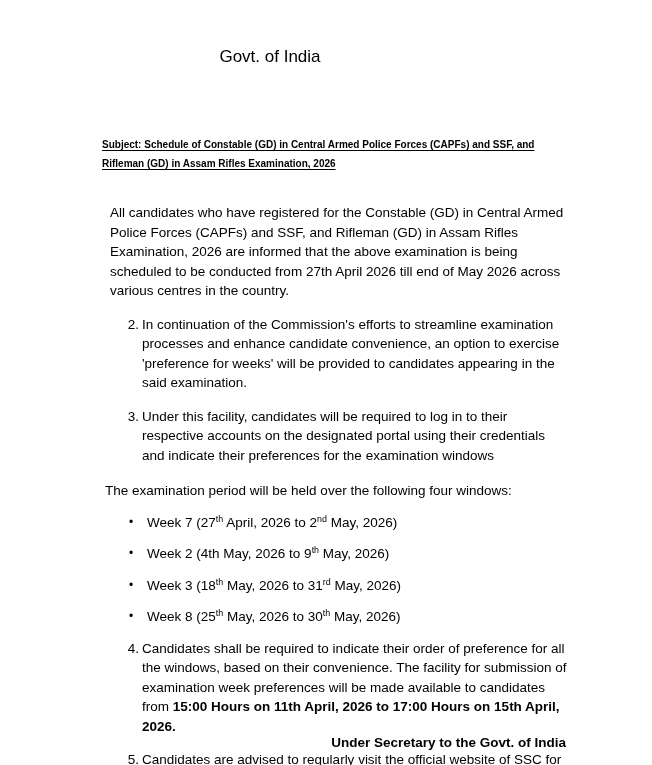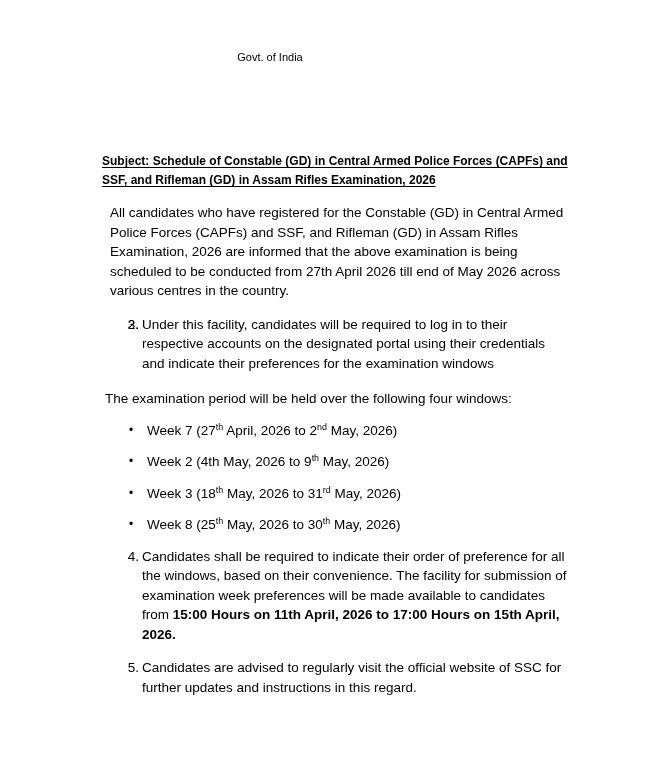--- a/index.html
+++ b/index.html
@@ -24,43 +24,43 @@
     overflow: hidden;
   }
 
   
   .letterhead {
     position: absolute;
     left: 0;
     top: 47px;
     width: 540px;
     text-align: center;
-    font-size: 11px;
+    font-size: 17px;
     line-height: 20px;
   }
   .letterhead .line {
     display: block;
   }
 
   .dated {
     position: absolute;
     right: 86px;
     top: 100px;
     font-size: 13.5px;
     line-height: 20px;
     white-space: nowrap;
   }
 
   
   .subject {
     position: absolute;
     left: 102px;
-    top: 152px;
+    top: 135px;
     width: 466px;
-    font-size: 12px;
+    font-size: 10px;
     font-weight: bold;
     line-height: 19px;
     text-decoration: underline;
     text-underline-offset: 2px;
   }
 
   
   .body-area {
     position: absolute;
     left: 102px;
@@ -138,20 +138,21 @@
 
 
   <div class="subject">Subject: Schedule of Constable (GD) in Central Armed Police Forces (CAPFs) and SSF, and Rifleman (GD) in Assam Rifles Examination, 2026</div>
 
   <div class="body-area">
 
     <p class="para">All candidates who have registered for the Constable (GD) in Central Armed Police Forces (CAPFs) and SSF, and Rifleman (GD) in Assam Rifles Examination, 2026 are informed that the above examination is being scheduled to be conducted from 27th April 2026 till end of May 2026 across various centres in the country.</p>
 
     <div class="num-item">
       <span class="num">2.</span>
+      <span>In continuation of the Commission's efforts to streamline examination processes and enhance candidate convenience, an option to exercise 'preference for weeks' will be provided to candidates appearing in the said examination.</span>
     </div>
 
     <div class="num-item">
       <span class="num">3.</span>
       <span>Under this facility, candidates will be required to log in to their respective accounts on the designated portal using their credentials and indicate their preferences for the examination windows</span>
     </div>
 
     <p class="lead-in">The examination period will be held over the following four windows:</p>
 
     <div class="bul-item">
@@ -179,14 +180,15 @@
       <span>Candidates shall be required to indicate their order of preference for all the windows, based on their convenience. The facility for submission of examination week preferences will be made available to candidates from </span><span class="b">15:00 Hours on 11th April, 2026 to 17:00 Hours on 15th April, 2026.</span>
     </div>
 
     <div class="num-item">
       <span class="num">5.</span>
       <span>Candidates are advised to regularly visit the official website of SSC for further updates and instructions in this regard.</span>
     </div>
 
   </div>
 
+  <div class="signature">Under Secretary to the Govt. of India</div>
 
 </div>
 
 </body></html>

